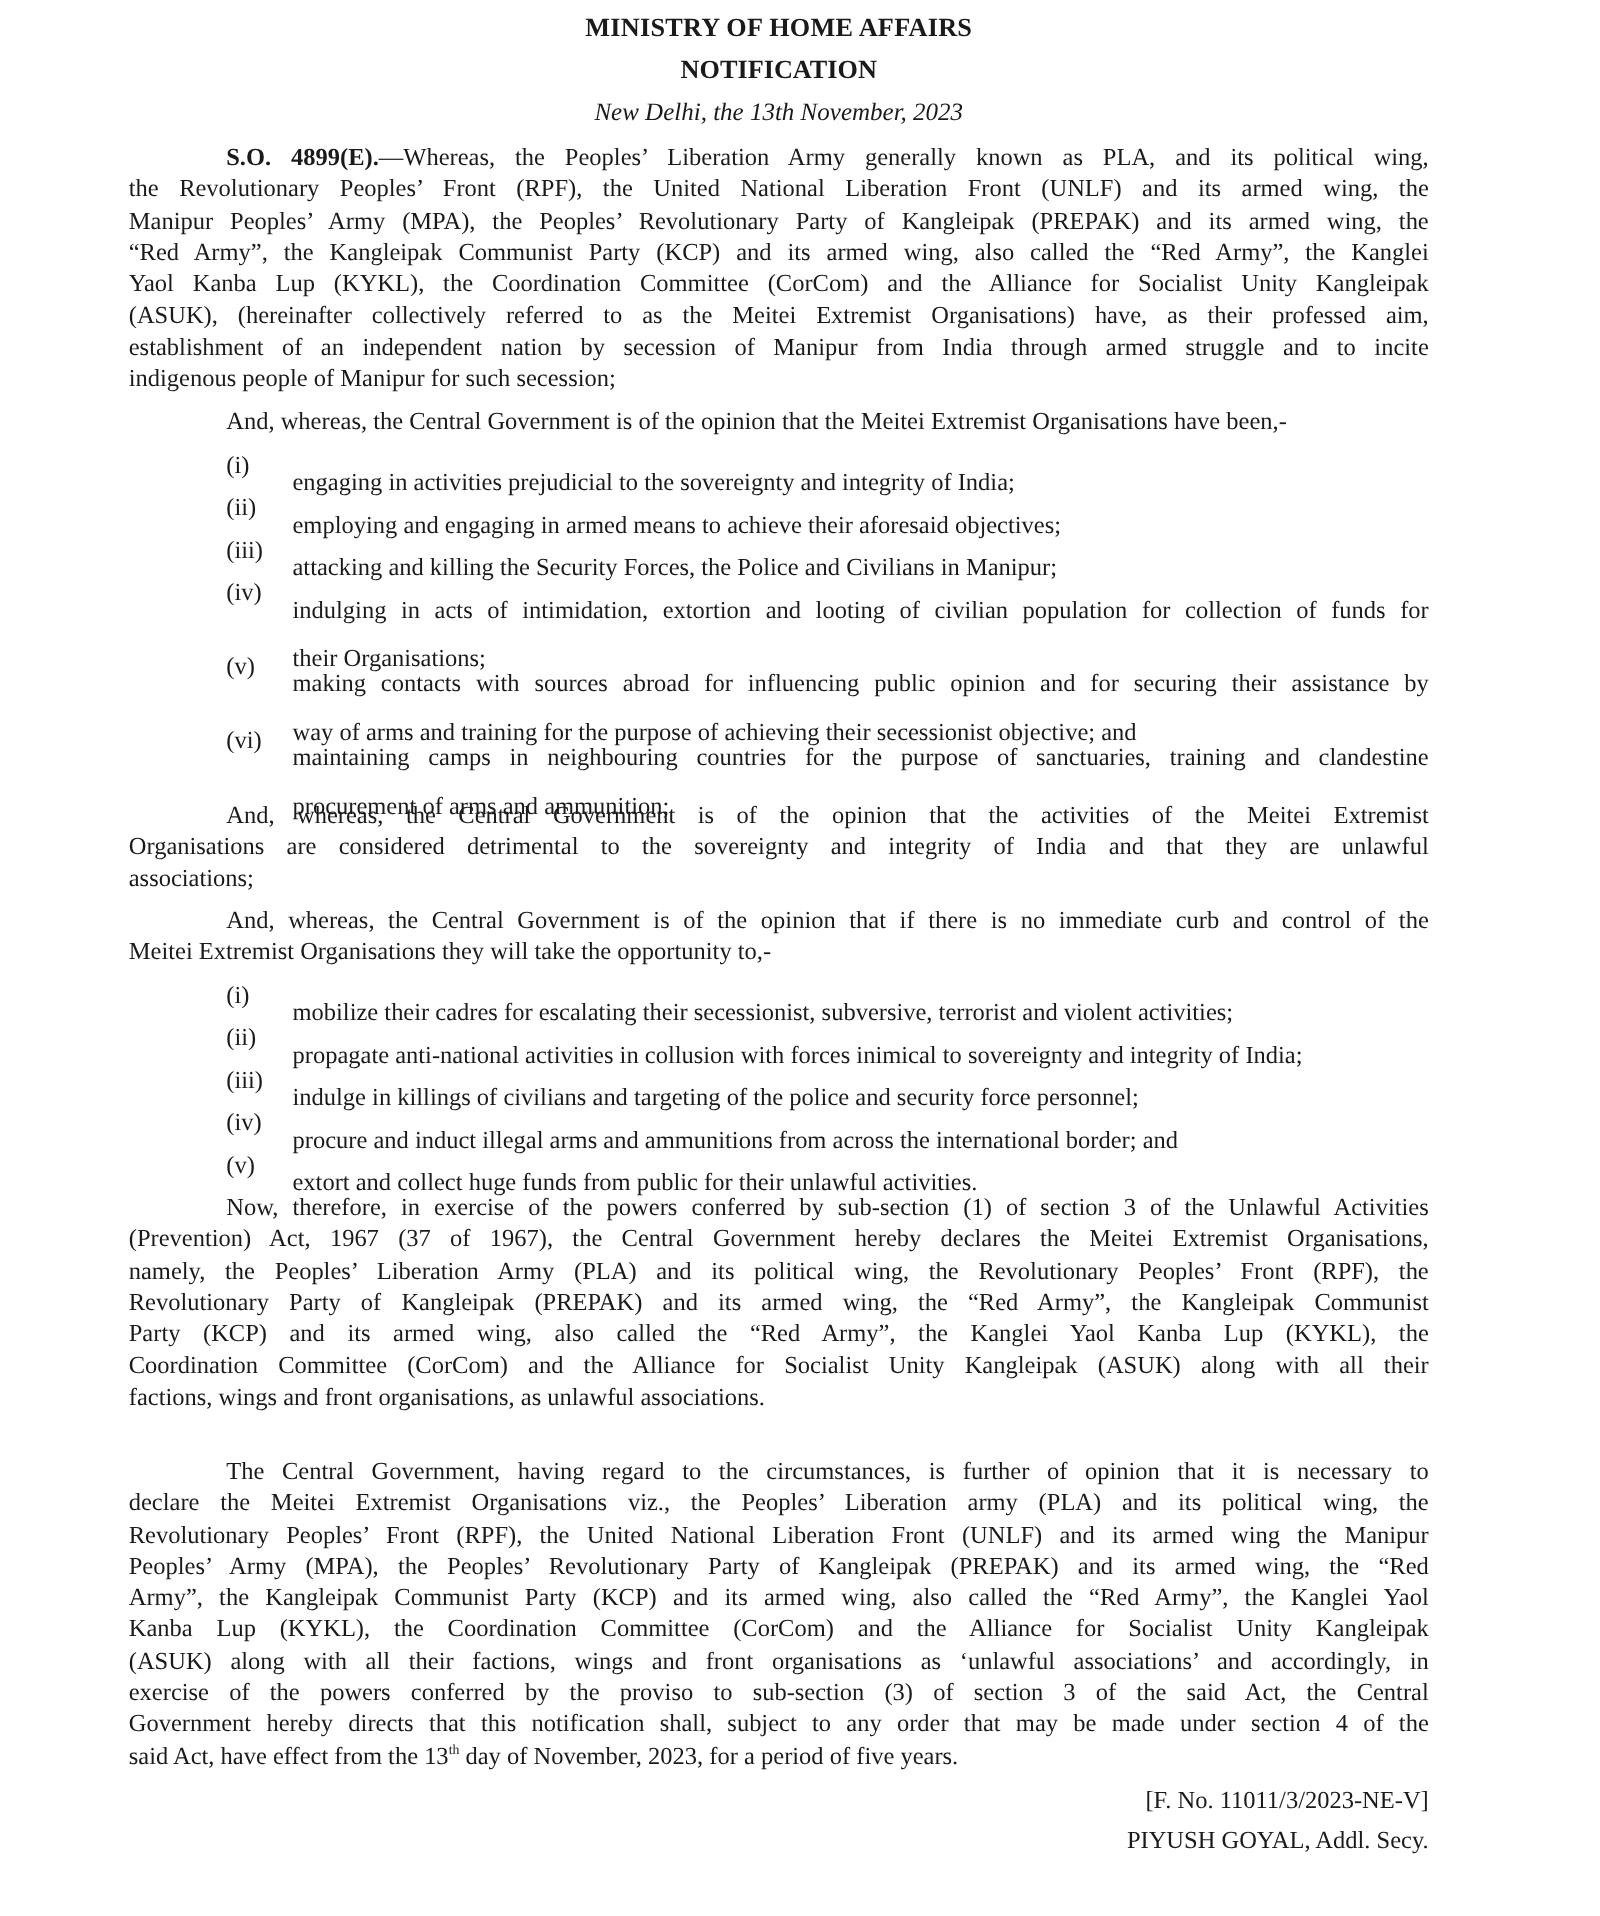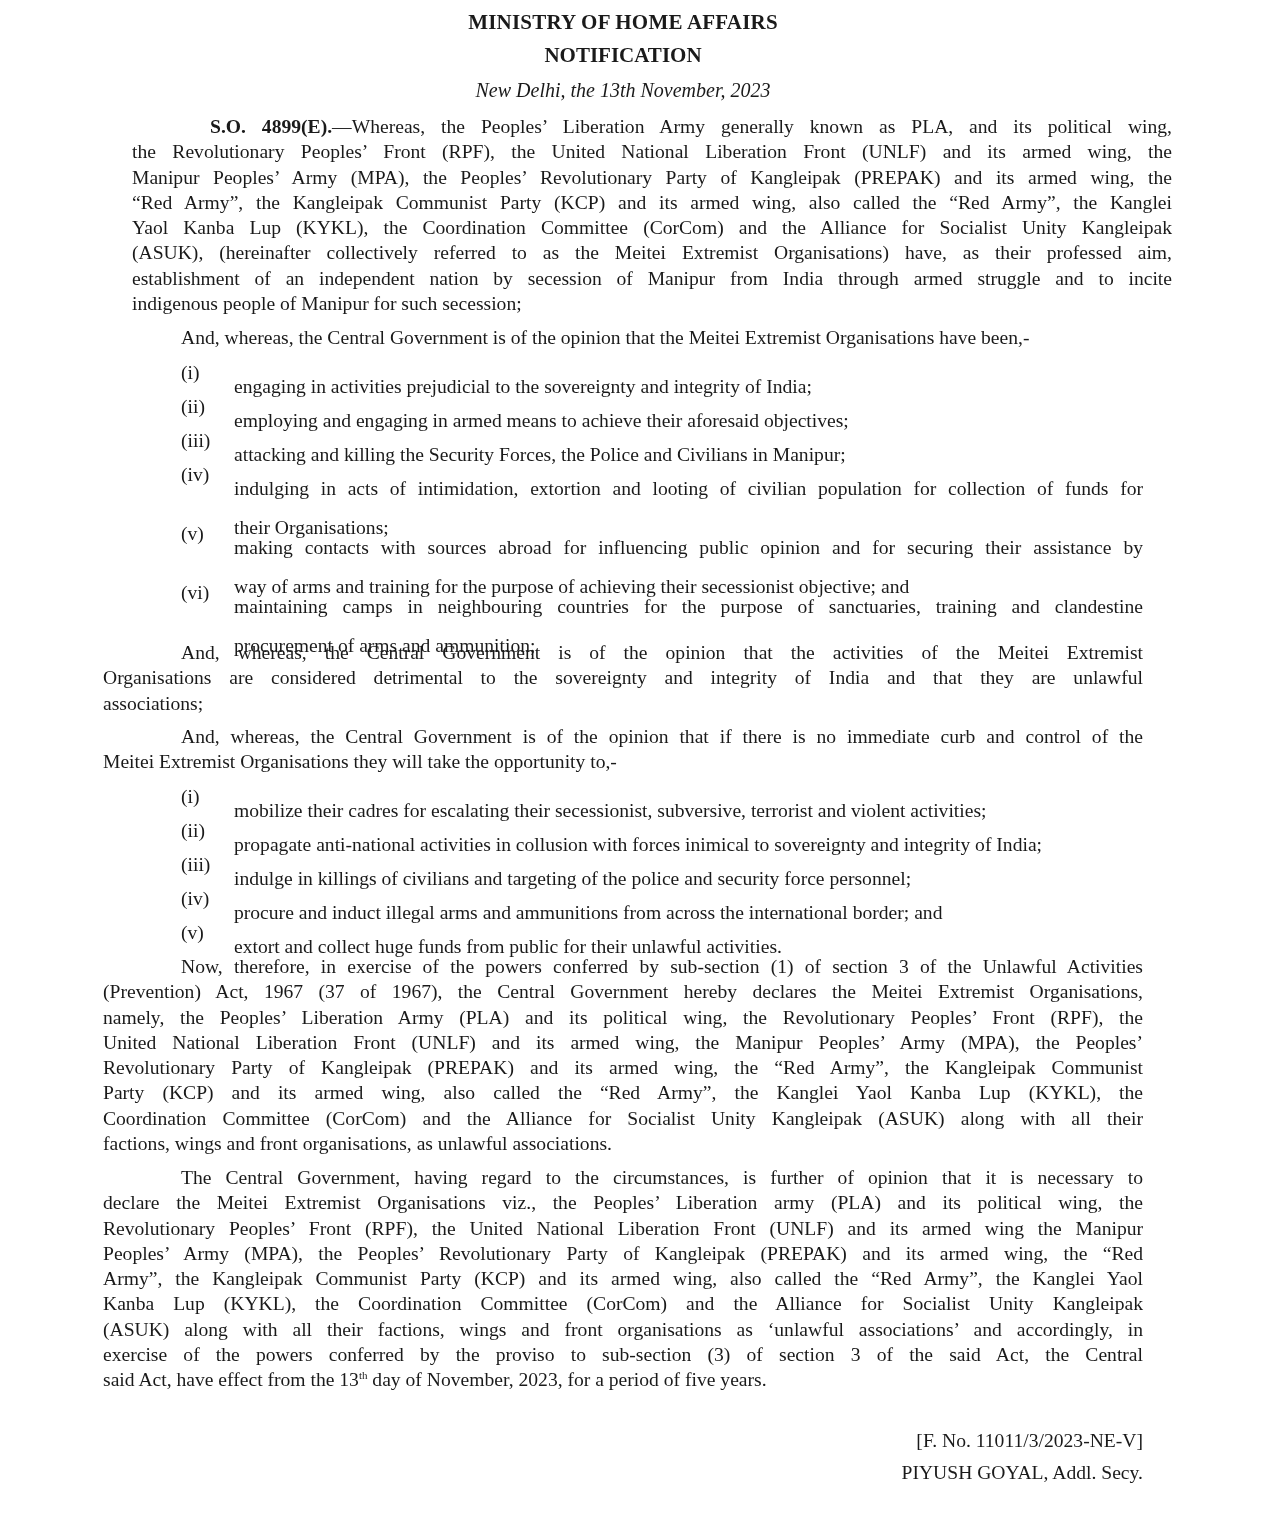--- a/index.html
+++ b/index.html
@@ -24,21 +24,21 @@
 </style>
 </head>
 <body>
 
 <div class="doc">
 
   <div class="ministry">MINISTRY OF HOME AFFAIRS</div>
   <div class="notif">NOTIFICATION</div>
   <div class="dateline">New Delhi, the  13th November, 2023</div>
 
-  <div class="para" style="top:114px;margin-left:29px;">
+  <div class="para" style="top:114px;">
     <span class="ln indent"><span class="so">S.O.  4899(E).</span><span>—Whereas,  the Peoples’ Liberation Army generally known as PLA, and its political wing,</span></span>
     <span class="ln">the Revolutionary Peoples’ Front (RPF), the United National Liberation Front (UNLF) and its armed wing, the</span>
     <span class="ln">Manipur Peoples’ Army (MPA), the Peoples’ Revolutionary Party of Kangleipak (PREPAK) and its armed wing, the</span>
     <span class="ln">“Red Army”, the Kangleipak Communist Party (KCP) and its armed wing, also called the “Red Army”, the Kanglei</span>
     <span class="ln">Yaol Kanba Lup (KYKL), the Coordination Committee (CorCom) and the Alliance for Socialist Unity Kangleipak</span>
     <span class="ln">(ASUK), (hereinafter collectively referred to as the Meitei Extremist Organisations) have, as their professed aim,</span>
     <span class="ln">establishment of an independent nation by secession of Manipur from India through armed struggle and to incite</span>
     <span class="ln last">indigenous people of Manipur for such secession;</span>
   </div>
 
@@ -125,35 +125,35 @@
     <span class="num">(v)</span>
     <span class="txt">
         <span class="ln last">extort and collect huge funds from public for their unlawful activities.</span>
       </span>
   </div>
 
   <div class="para" style="top:954px;">
     <span class="ln indent">Now, therefore, in exercise of the powers conferred by sub-section (1) of section 3 of the Unlawful Activities</span>
     <span class="ln">(Prevention) Act, 1967 (37 of 1967), the Central Government hereby declares the Meitei Extremist Organisations,</span>
     <span class="ln">namely, the Peoples’ Liberation Army (PLA) and its political wing, the Revolutionary Peoples’ Front (RPF), the</span>
-    <span class="ln">United National Liberation Front (UNLF) and its armed wing, the Manipur Peoples’ Army (MPA), the Peoples’</span>
     <span class="ln">Revolutionary Party of Kangleipak (PREPAK) and its armed wing, the “Red Army”, the Kangleipak Communist</span>
     <span class="ln">Party (KCP) and its armed wing, also called the “Red Army”, the Kanglei Yaol Kanba Lup (KYKL), the</span>
     <span class="ln">Coordination Committee (CorCom) and the  Alliance for Socialist Unity Kangleipak (ASUK) along with all their</span>
     <span class="ln last">factions, wings and front organisations, as unlawful associations.</span>
   </div>
 
   <div class="para" style="top:1165px;">
     <span class="ln indent">The Central Government, having regard to the circumstances, is further of opinion that it is necessary to</span>
     <span class="ln">declare the Meitei Extremist Organisations viz., the Peoples’ Liberation army (PLA) and its political wing, the</span>
     <span class="ln">Revolutionary Peoples’ Front (RPF), the United National Liberation Front (UNLF) and its armed wing the Manipur</span>
     <span class="ln">Peoples’ Army (MPA), the Peoples’ Revolutionary Party of Kangleipak  (PREPAK) and its armed wing, the “Red</span>
     <span class="ln">Army”, the Kangleipak Communist Party (KCP) and its armed wing, also called the “Red Army”, the Kanglei Yaol</span>
     <span class="ln">Kanba Lup (KYKL), the Coordination Committee (CorCom) and the Alliance for Socialist Unity Kangleipak</span>
     <span class="ln">(ASUK)  along with all their factions, wings and front organisations  as ‘unlawful associations’ and accordingly,  in</span>
     <span class="ln">exercise of the powers conferred by the proviso to sub-section (3)  of section 3 of the said Act, the Central</span>
+    <span class="ln">Government hereby directs that this notification shall, subject to any order that may be made under section 4 of the</span>
     <span class="ln last"><span>said Act, have effect from the 13</span><sup>th</sup><span> day of November, 2023, for a period of five years.</span></span>
   </div>
 
   <div class="sig" style="top:1430px;">[F. No. 11011/3/2023-NE-V]</div>
   <div class="sig" style="top:1462px;">PIYUSH GOYAL, Addl. Secy.</div>
 
 </div>
 
 </body></html>

